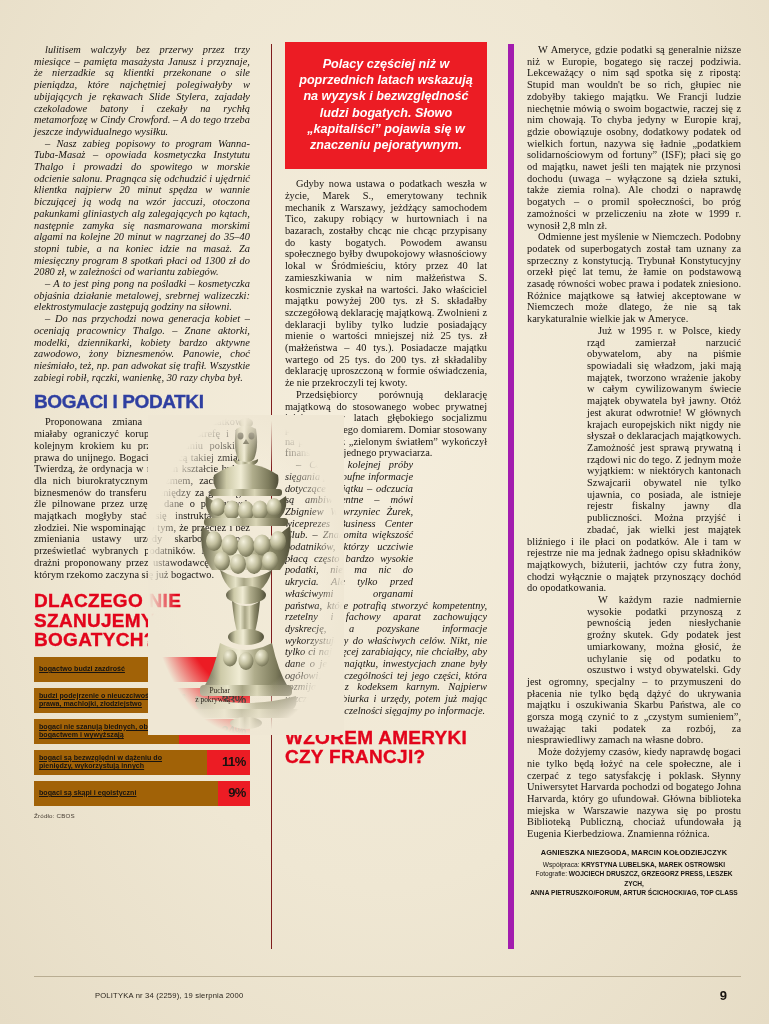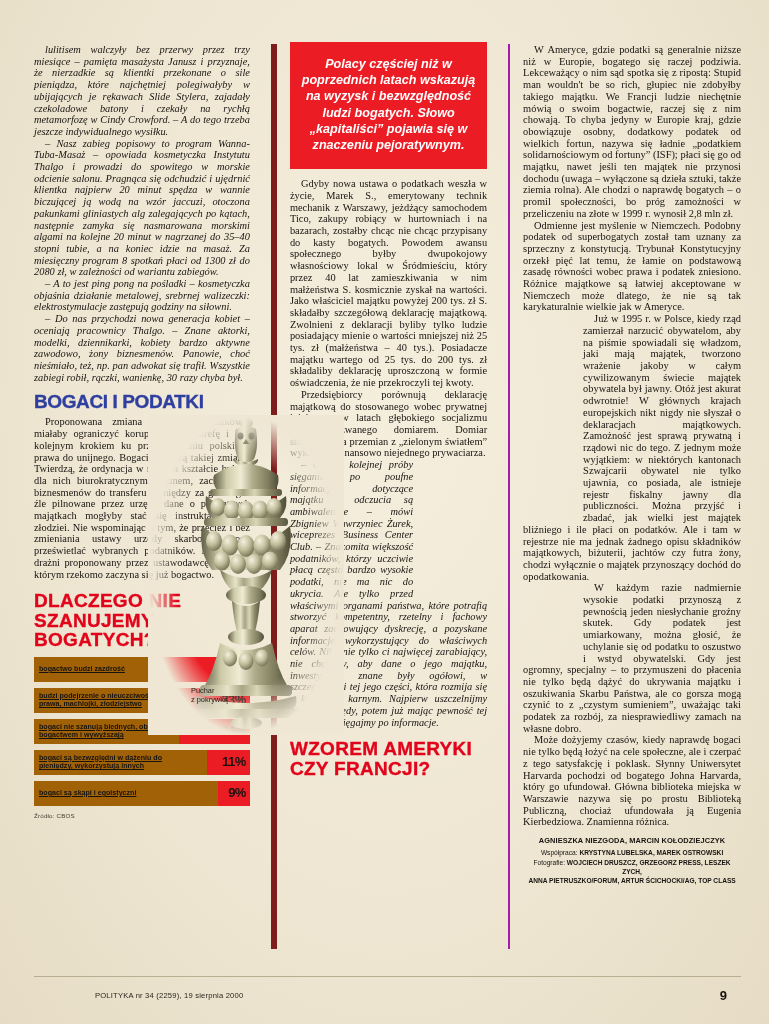--- a/index.html
+++ b/index.html
@@ -28,22 +28,22 @@
     display:flex;
     gap:8px;
     height:905px;
   }
   .col{
     width:232px;
     position:relative;
     box-sizing:border-box;
   }
   .col-1{padding-right:13px;}
-  .col-2{padding:0 13px;border-left:6px solid #7f1d1d;}
-  .col-3{padding-left:13px;border-left:2px solid #a21caf;width:236px;}
+  .col-2{padding:0 13px;border-left:1px solid #7f1d1d;}
+  .col-3{padding-left:13px;border-left:6px solid #a21caf;width:236px;}
 
   p{
     margin:0;
     font-size:10.4px;
     line-height:11.7px;
     text-align:justify;
     text-indent:11px;
     hyphens:auto;
     -webkit-hyphens:auto;
     font-family:"Liberation Serif", serif;
@@ -143,26 +143,26 @@
     left:148px;
     top:415px;
     width:196px;
     height:320px;
     z-index:5;
     pointer-events:none;
   }
   .figure svg{display:block;}
   .fig-caption{
     position:absolute;
-    left:191px;
+    left:168px;
     top:686px;
     width:62px;
-    text-align:left;
+    text-align:right;
     z-index:6;
-    font-family:Liberation Sans, sans-serif;
+    font-family:Liberation Serif, serif;
     font-size:7.4px;
     line-height:9px;
     color:#2a241c;
   }
 
   
   .wrap-vase-2 span.sh{float:right;clear:right;width:74px;height:13px;}
   .wrap-vase-3 span.sh{float:left;clear:left;width:60px;height:13px;}
 
   

